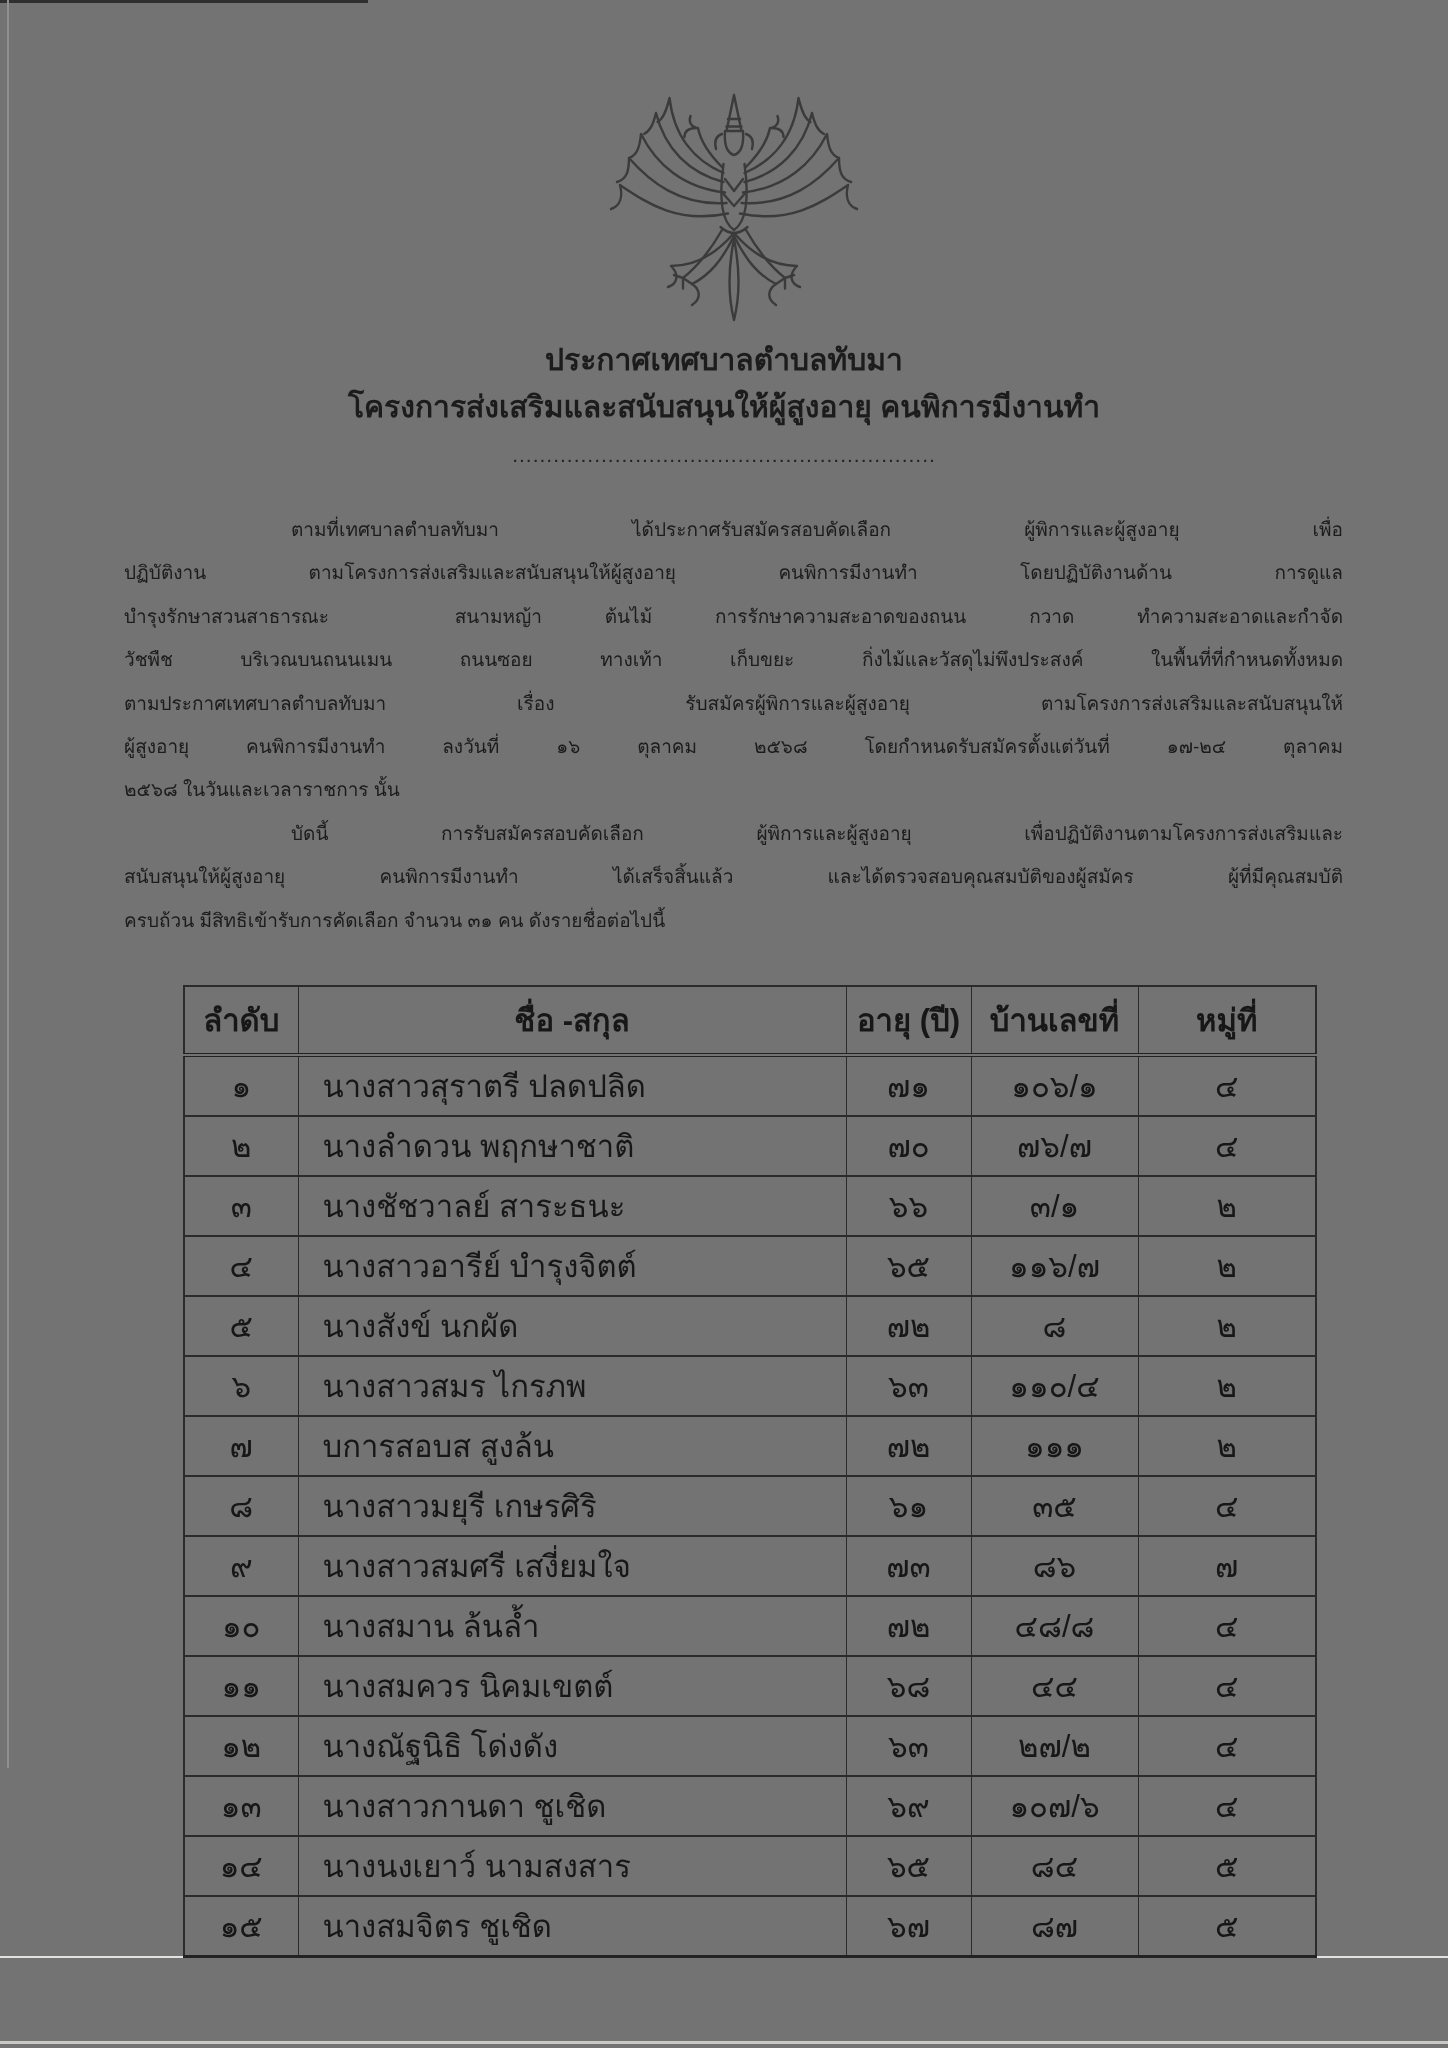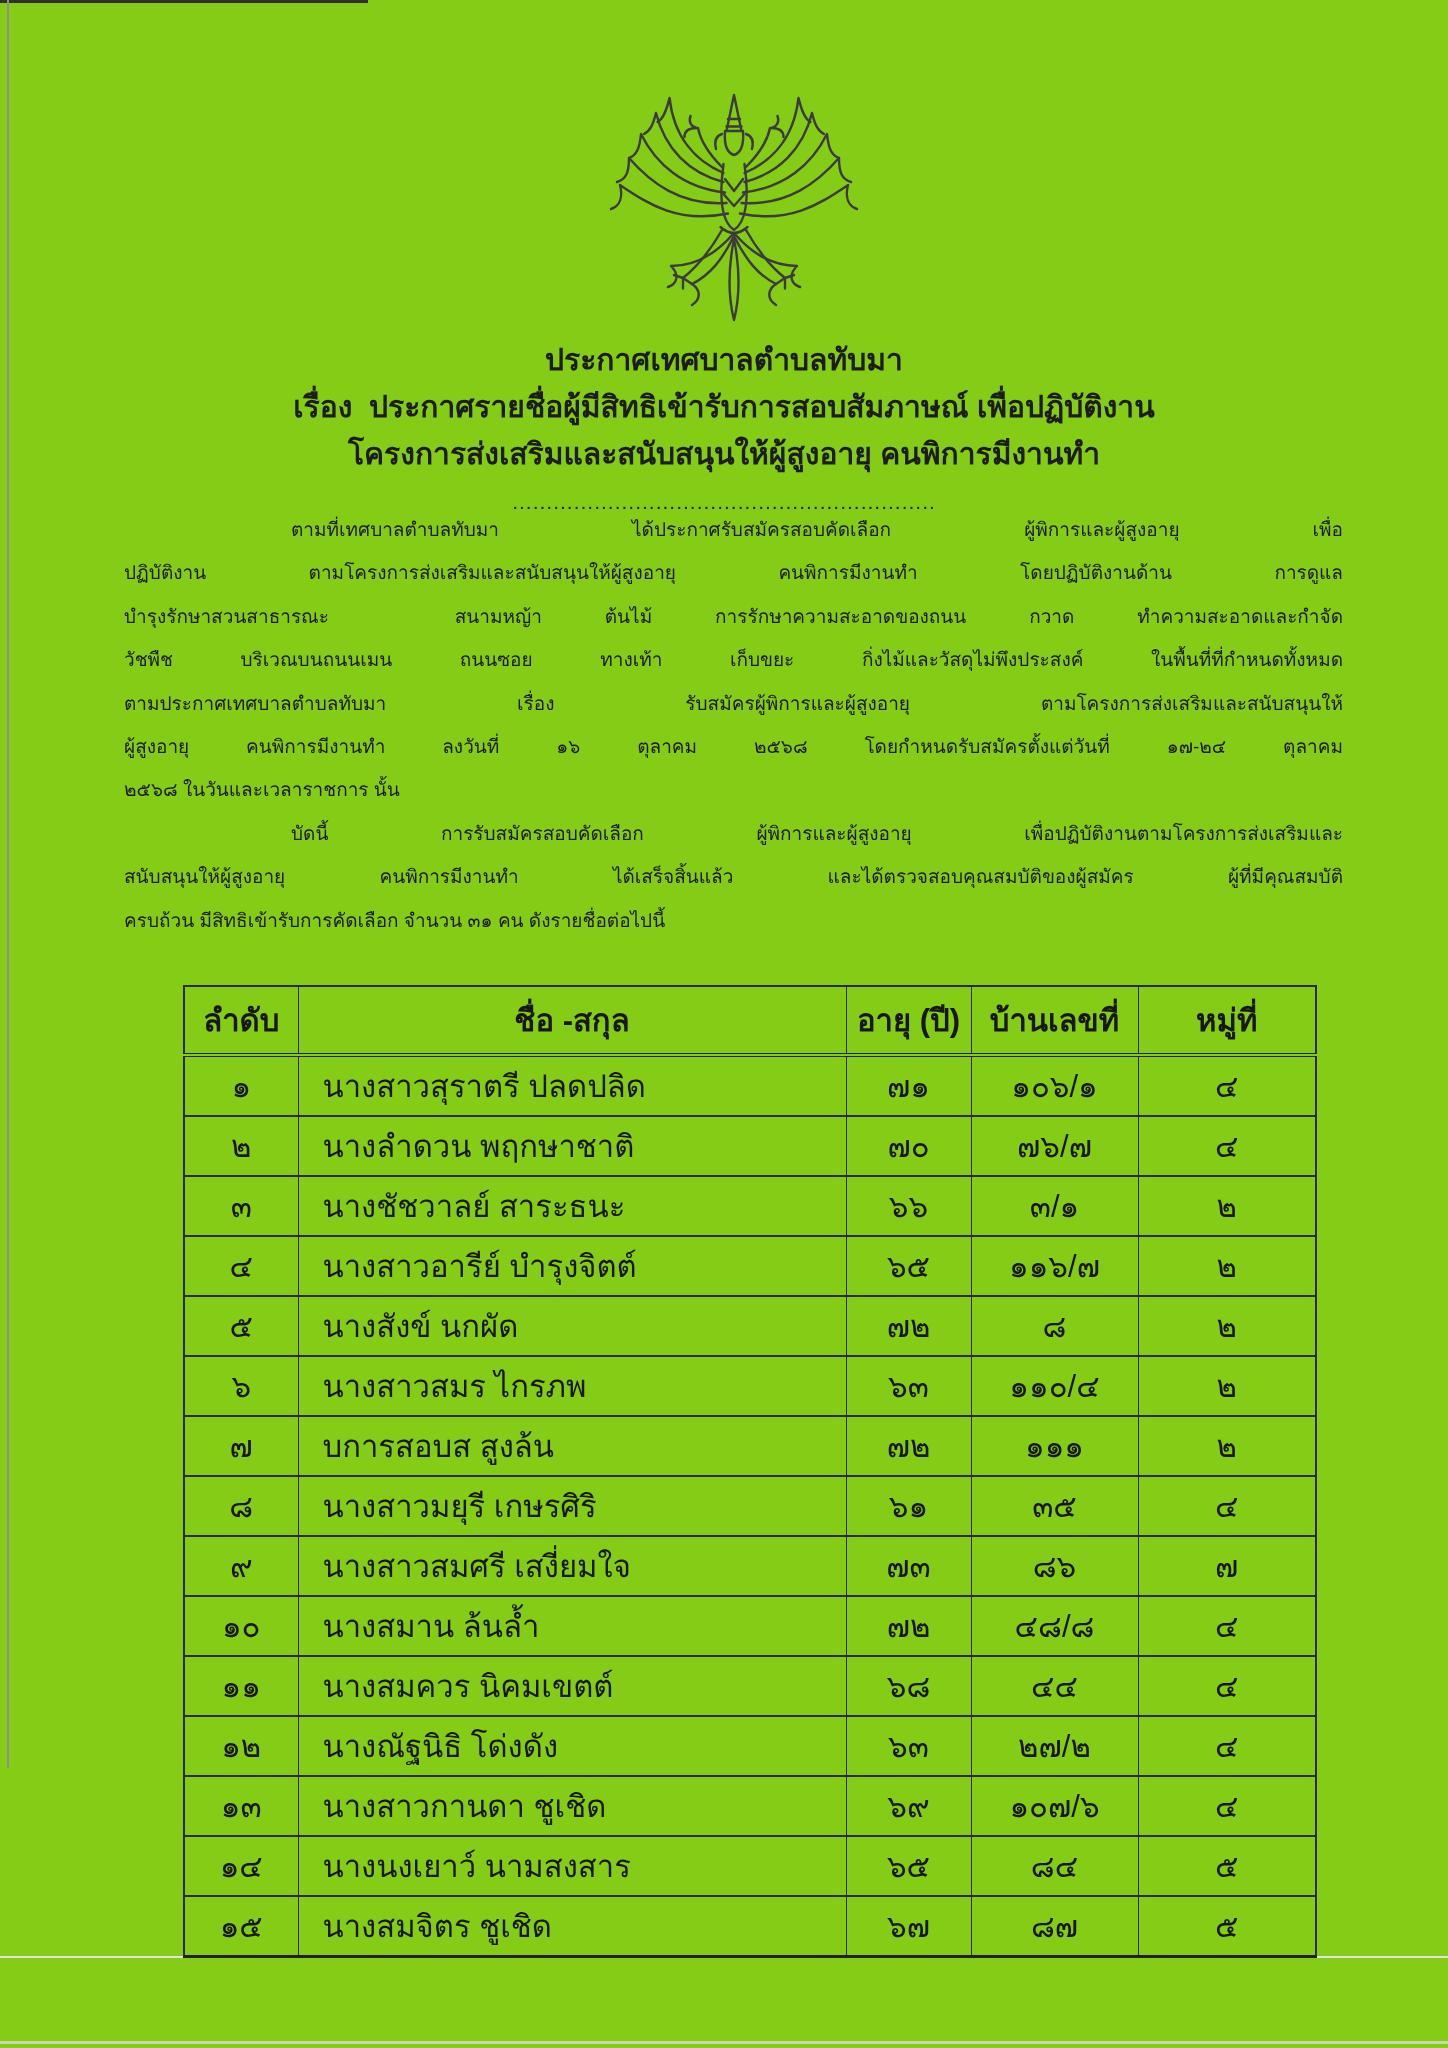--- a/index.html
+++ b/index.html
@@ -1,18 +1,18 @@
 <!DOCTYPE html>
 <html lang="th"><head>
 <meta charset="utf-8">
 <style>
   html,body{margin:0;padding:0;background:#e8e8e8;}
   .page{
     position:relative;width:1448px;height:2048px;margin:0 auto;
-    background:#84cc16;color:#1c1c1c;overflow:hidden;
+    background:#737373;color:#1c1c1c;overflow:hidden;
     font-family:"Liberation Sans","DejaVu Sans",sans-serif;
   }
   
   .artifact-left{position:absolute;left:7px;top:0;width:2px;height:1768px;background:#8f8f8f;}
   .artifact-top{position:absolute;left:0;top:0;width:368px;height:3px;background:#2f2f2f;}
   .artifact-streak-mid{position:absolute;left:0;top:1956px;width:100%;height:2px;background:#e2e2de;}
   .artifact-streak-bottom{position:absolute;left:0;top:2041px;width:100%;height:3px;background:#d7d7d2;opacity:.85;}
   
   .emblem{position:absolute;top:86px;left:50%;transform:translateX(-50%);margin-left:10px;}
   
@@ -80,21 +80,20 @@
         <path d="M100 100 C108 116 116 126 128 132 C122 136 122 142 128 146"></path>
         <path d="M100 102 C96 122 96 140 100 156 C104 140 104 122 100 102"></path>
         <path d="M92 96 C84 110 76 120 66 128 M66 128 l-6 -2 M66 128 l0 7 M66 128 l6 4"></path>
         <path d="M108 96 C116 110 124 120 134 128 M134 128 l6 -2 M134 128 l0 7 M134 128 l-6 4"></path>
       </g>
     </svg>
   </div>
 
   <div class="heading">
     <div class="h-line">ประกาศเทศบาลตำบลทับมา</div>
-    <div class="h-line">เรื่อง  ประกาศรายชื่อผู้มีสิทธิเข้ารับการสอบสัมภาษณ์ เพื่อปฏิบัติงาน</div>
     <div class="h-line">โครงการส่งเสริมและสนับสนุนให้ผู้สูงอายุ คนพิการมีงานทำ</div>
     <div class="dots">..............................................................</div>
   </div>
 
   <div class="bodytext">
       <div class="line indent just">ตามที่เทศบาลตำบลทับมา ได้ประกาศรับสมัครสอบคัดเลือก ผู้พิการและผู้สูงอายุ เพื่อ</div>
       <div class="line just">ปฏิบัติงาน ตามโครงการส่งเสริมและสนับสนุนให้ผู้สูงอายุ คนพิการมีงานทำ โดยปฏิบัติงานด้าน การดูแล</div>
       <div class="line just">บำรุงรักษาสวนสาธารณะ  สนามหญ้า ต้นไม้ การรักษาความสะอาดของถนน กวาด ทำความสะอาดและกำจัด</div>
       <div class="line just">วัชพืช บริเวณบนถนนเมน ถนนซอย ทางเท้า เก็บขยะ กิ่งไม้และวัสดุไม่พึงประสงค์ ในพื้นที่ที่กำหนดทั้งหมด</div>
       <div class="line just">ตามประกาศเทศบาลตำบลทับมา เรื่อง รับสมัครผู้พิการและผู้สูงอายุ ตามโครงการส่งเสริมและสนับสนุนให้</div>

